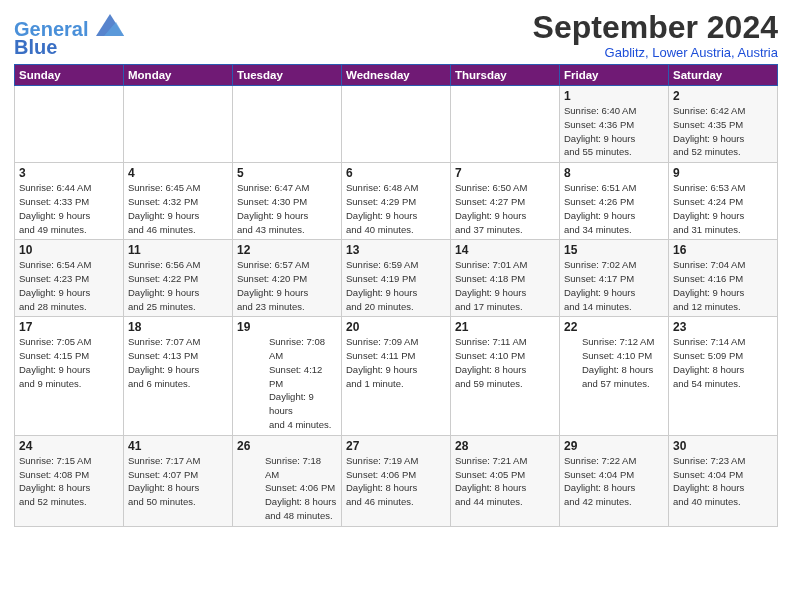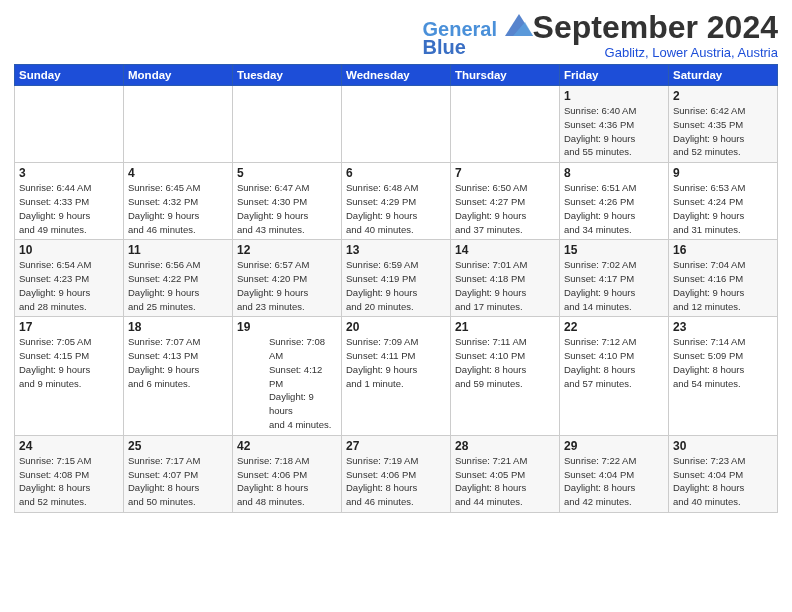--- a/index.html
+++ b/index.html
@@ -9,21 +9,21 @@
       width: 792px;
       height: 612px;
       overflow: hidden;
     }
     .container {
       width: 792px;
       padding: 10px 14px 6px 14px;
     }
     .header-row {
       display: flex;
-      justify-content: flex-end;
+      justify-content: space-between;
       align-items: flex-start;
       margin-bottom: 4px;
     }
     .logo {
       display: flex;
       align-items: center;
       margin-top: 4px;
     }
     .logo-text {
       font-size: 20px;
@@ -51,21 +51,21 @@
     .subtitle {
       font-size: 13px;
       color: #1d4ed8;
     }
     table {
       width: 100%;
       border-collapse: collapse;
       table-layout: fixed;
     }
     thead tr th {
-      background-color: #1d4ed8;
+      background-color: #701a75;
       color: #fff;
       font-size: 11.5px;
       font-weight: bold;
       padding: 4px 4px;
       text-align: left;
       border: 1px solid #2a5ab0;
     }
     tbody tr td {
       border: 1px solid #ccc;
       vertical-align: top;
@@ -285,21 +285,21 @@
           </td>
           <td>
             <span class="day-num">21</span>
             <div class="day-info" style="white-space: pre-line;">Sunrise: 7:11 AM
 Sunset: 4:10 PM
 Daylight: 8 hours
 and 59 minutes.</div>
           </td>
           <td>
             <span class="day-num">22</span>
-            <div class="day-info" style="white-space: pre-line;">Sunrise: 7:12 AM
+            <div class="day-info" style="white-space: pre-line; margin-left: 18px;">Sunrise: 7:12 AM
 Sunset: 4:10 PM
 Daylight: 8 hours
 and 57 minutes.</div>
           </td>
           <td>
             <span class="day-num">23</span>
             <div class="day-info" style="white-space: pre-line;">Sunrise: 7:14 AM
 Sunset: 5:09 PM
 Daylight: 8 hours
 and 54 minutes.</div>
@@ -307,29 +307,29 @@
         </tr>
         <tr>
           <td>
             <span class="day-num">24</span>
             <div class="day-info" style="white-space: pre-line;">Sunrise: 7:15 AM
 Sunset: 4:08 PM
 Daylight: 8 hours
 and 52 minutes.</div>
           </td>
           <td>
-            <span class="day-num">25</span>
+            <span class="day-num">41</span>
             <div class="day-info" style="white-space: pre-line;">Sunrise: 7:17 AM
 Sunset: 4:07 PM
 Daylight: 8 hours
 and 50 minutes.</div>
           </td>
           <td>
-            <span class="day-num">42</span>
-            <div class="day-info" style="white-space: pre-line;">Sunrise: 7:18 AM
+            <span class="day-num">26</span>
+            <div class="day-info" style="white-space: pre-line; margin-left: 28px;">Sunrise: 7:18 AM
 Sunset: 4:06 PM
 Daylight: 8 hours
 and 48 minutes.</div>
           </td>
           <td>
             <span class="day-num">27</span>
             <div class="day-info" style="white-space: pre-line;">Sunrise: 7:19 AM
 Sunset: 4:06 PM
 Daylight: 8 hours
 and 46 minutes.</div>

